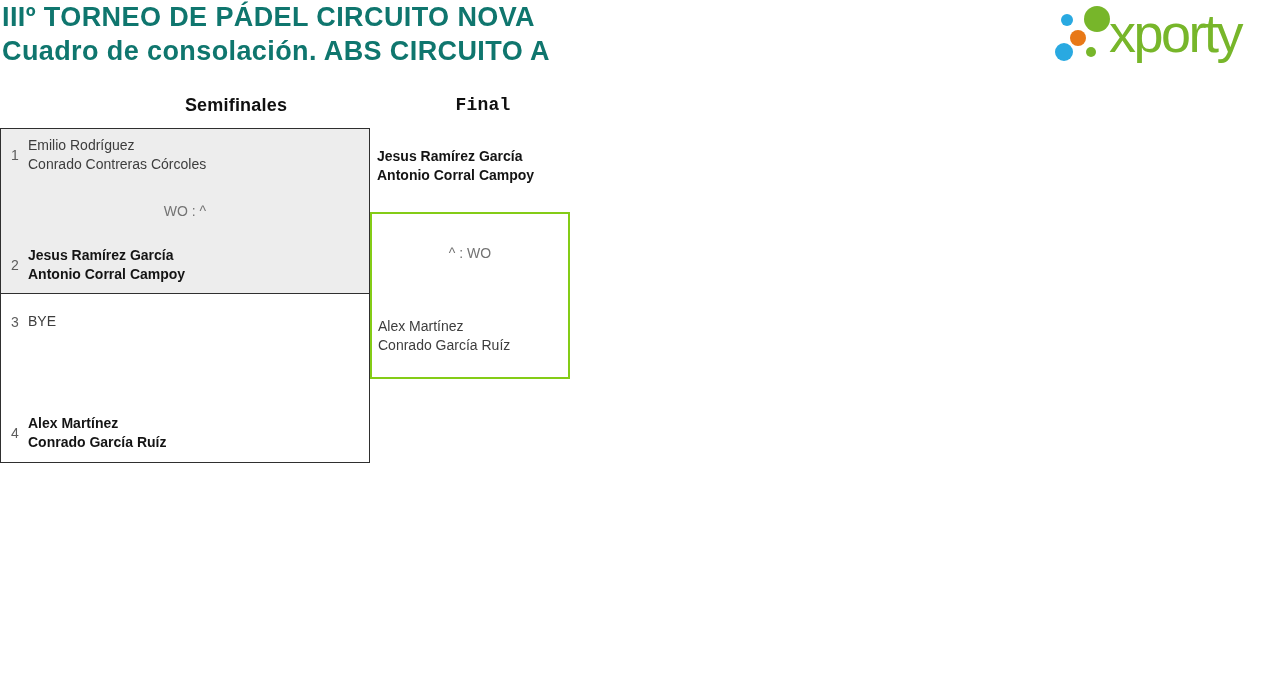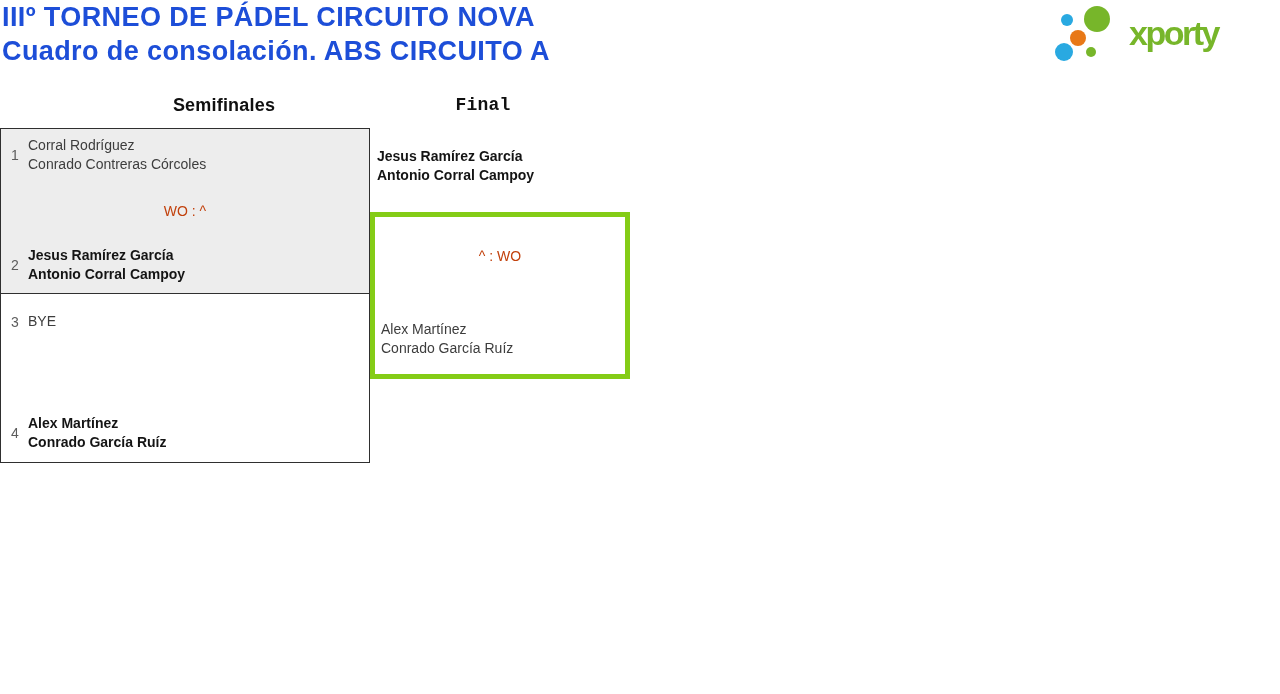--- a/index.html
+++ b/index.html
@@ -15,60 +15,60 @@
 
   
   .title {
     position: absolute;
     left: 2px;
     top: 0;
     font-size: 27px;
     line-height: 34px;
     font-weight: 700;
     letter-spacing: 0.4px;
-    color: #1d4ed8;
+    color: #0f766e;
     white-space: nowrap;
   }
 
   
   .logo {
     position: absolute;
     left: 1048px;
     top: 0;
     width: 232px;
     height: 72px;
     cursor: pointer;
   }
   .logo .dot { position: absolute; border-radius: 50%; }
   .dot-blue-small  { left: 13px; top: 14px; width: 12px; height: 12px; }
   .dot-green-big   { left: 36px; top:  6px; width: 26px; height: 26px; }
   .dot-orange      { left: 22px; top: 30px; width: 16px; height: 16px; }
   .dot-blue-big    { left:  7px; top: 43px; width: 18px; height: 18px; }
   .dot-green-small { left: 38px; top: 47px; width: 10px; height: 10px; }
   .logo-text {
     position: absolute;
-    left: 81px;
+    left: 61px;
     top: 5px;
-    font-size: 34px;
-    font-weight: 700;
+    font-size: 54px;
+    font-weight: 400;
     letter-spacing: -2.5px;
     line-height: 56px;
   }
 
   
   .col-header {
     position: absolute;
     top: 95px;
     font-size: 18px;
     font-weight: 700;
     color: #101010;
     text-align: center;
     letter-spacing: 0.2px;
   }
-  .col-header.semis { left: 0;     width: 370px; padding-left: 39px; }
+  .col-header.semis { left: 12px;     width: 370px; padding-left: 39px; }
   .col-header.final { left: 370px; width: 226px; font-family: Liberation Mono, monospace; }
 
   
   .match {
     position: absolute;
     left: 0;
     width: 370px;
     border: 1px solid #2f2f2f;
     box-sizing: border-box;
   }
@@ -102,32 +102,32 @@
   }
   .names.winner { font-weight: 700; color: #141414; }
 
   .score {
     position: absolute;
     left: 0;
     right: 0;
     text-align: center;
     font-size: 14px;
     line-height: 19px;
-    color: #c2410c;
+    color: #737373;
   }
   .sf1 .score { top: 73px; }
 
   
   .final-box {
     position: absolute;
     left: 370px;
     top: 212px;
-    width: 260px;
+    width: 200px;
     height: 167px;
-    border: 5px solid #84cc16;
+    border: 2px solid #84cc16;
     box-sizing: border-box;
     background: #ffffff;
   }
   .final-box .score { top: 30px; }
   .final-team {
     font-size: 14px;
     line-height: 19px;
   }
   .final-team.ft1 {
     position: absolute;
@@ -162,21 +162,21 @@
     <span class="logo-text" style="color:#77b62a">xporty</span>
   </div>
 
   <div class="col-header semis">Semifinales</div>
   <div class="col-header final">Final</div>
 
   <div class="match sf1">
     <div class="team-row row-top">
       <span class="seed">1</span>
       <div class="names">
-        <div>Corral Rodríguez</div>
+        <div>Emilio Rodríguez</div>
         <div>Conrado Contreras Córcoles</div>
       </div>
     </div>
     <div class="score">WO : ^</div>
     <div class="team-row row-bot">
       <span class="seed">2</span>
       <div class="names winner">
         <div>Jesus Ramírez García</div>
         <div>Antonio Corral Campoy</div>
       </div>

